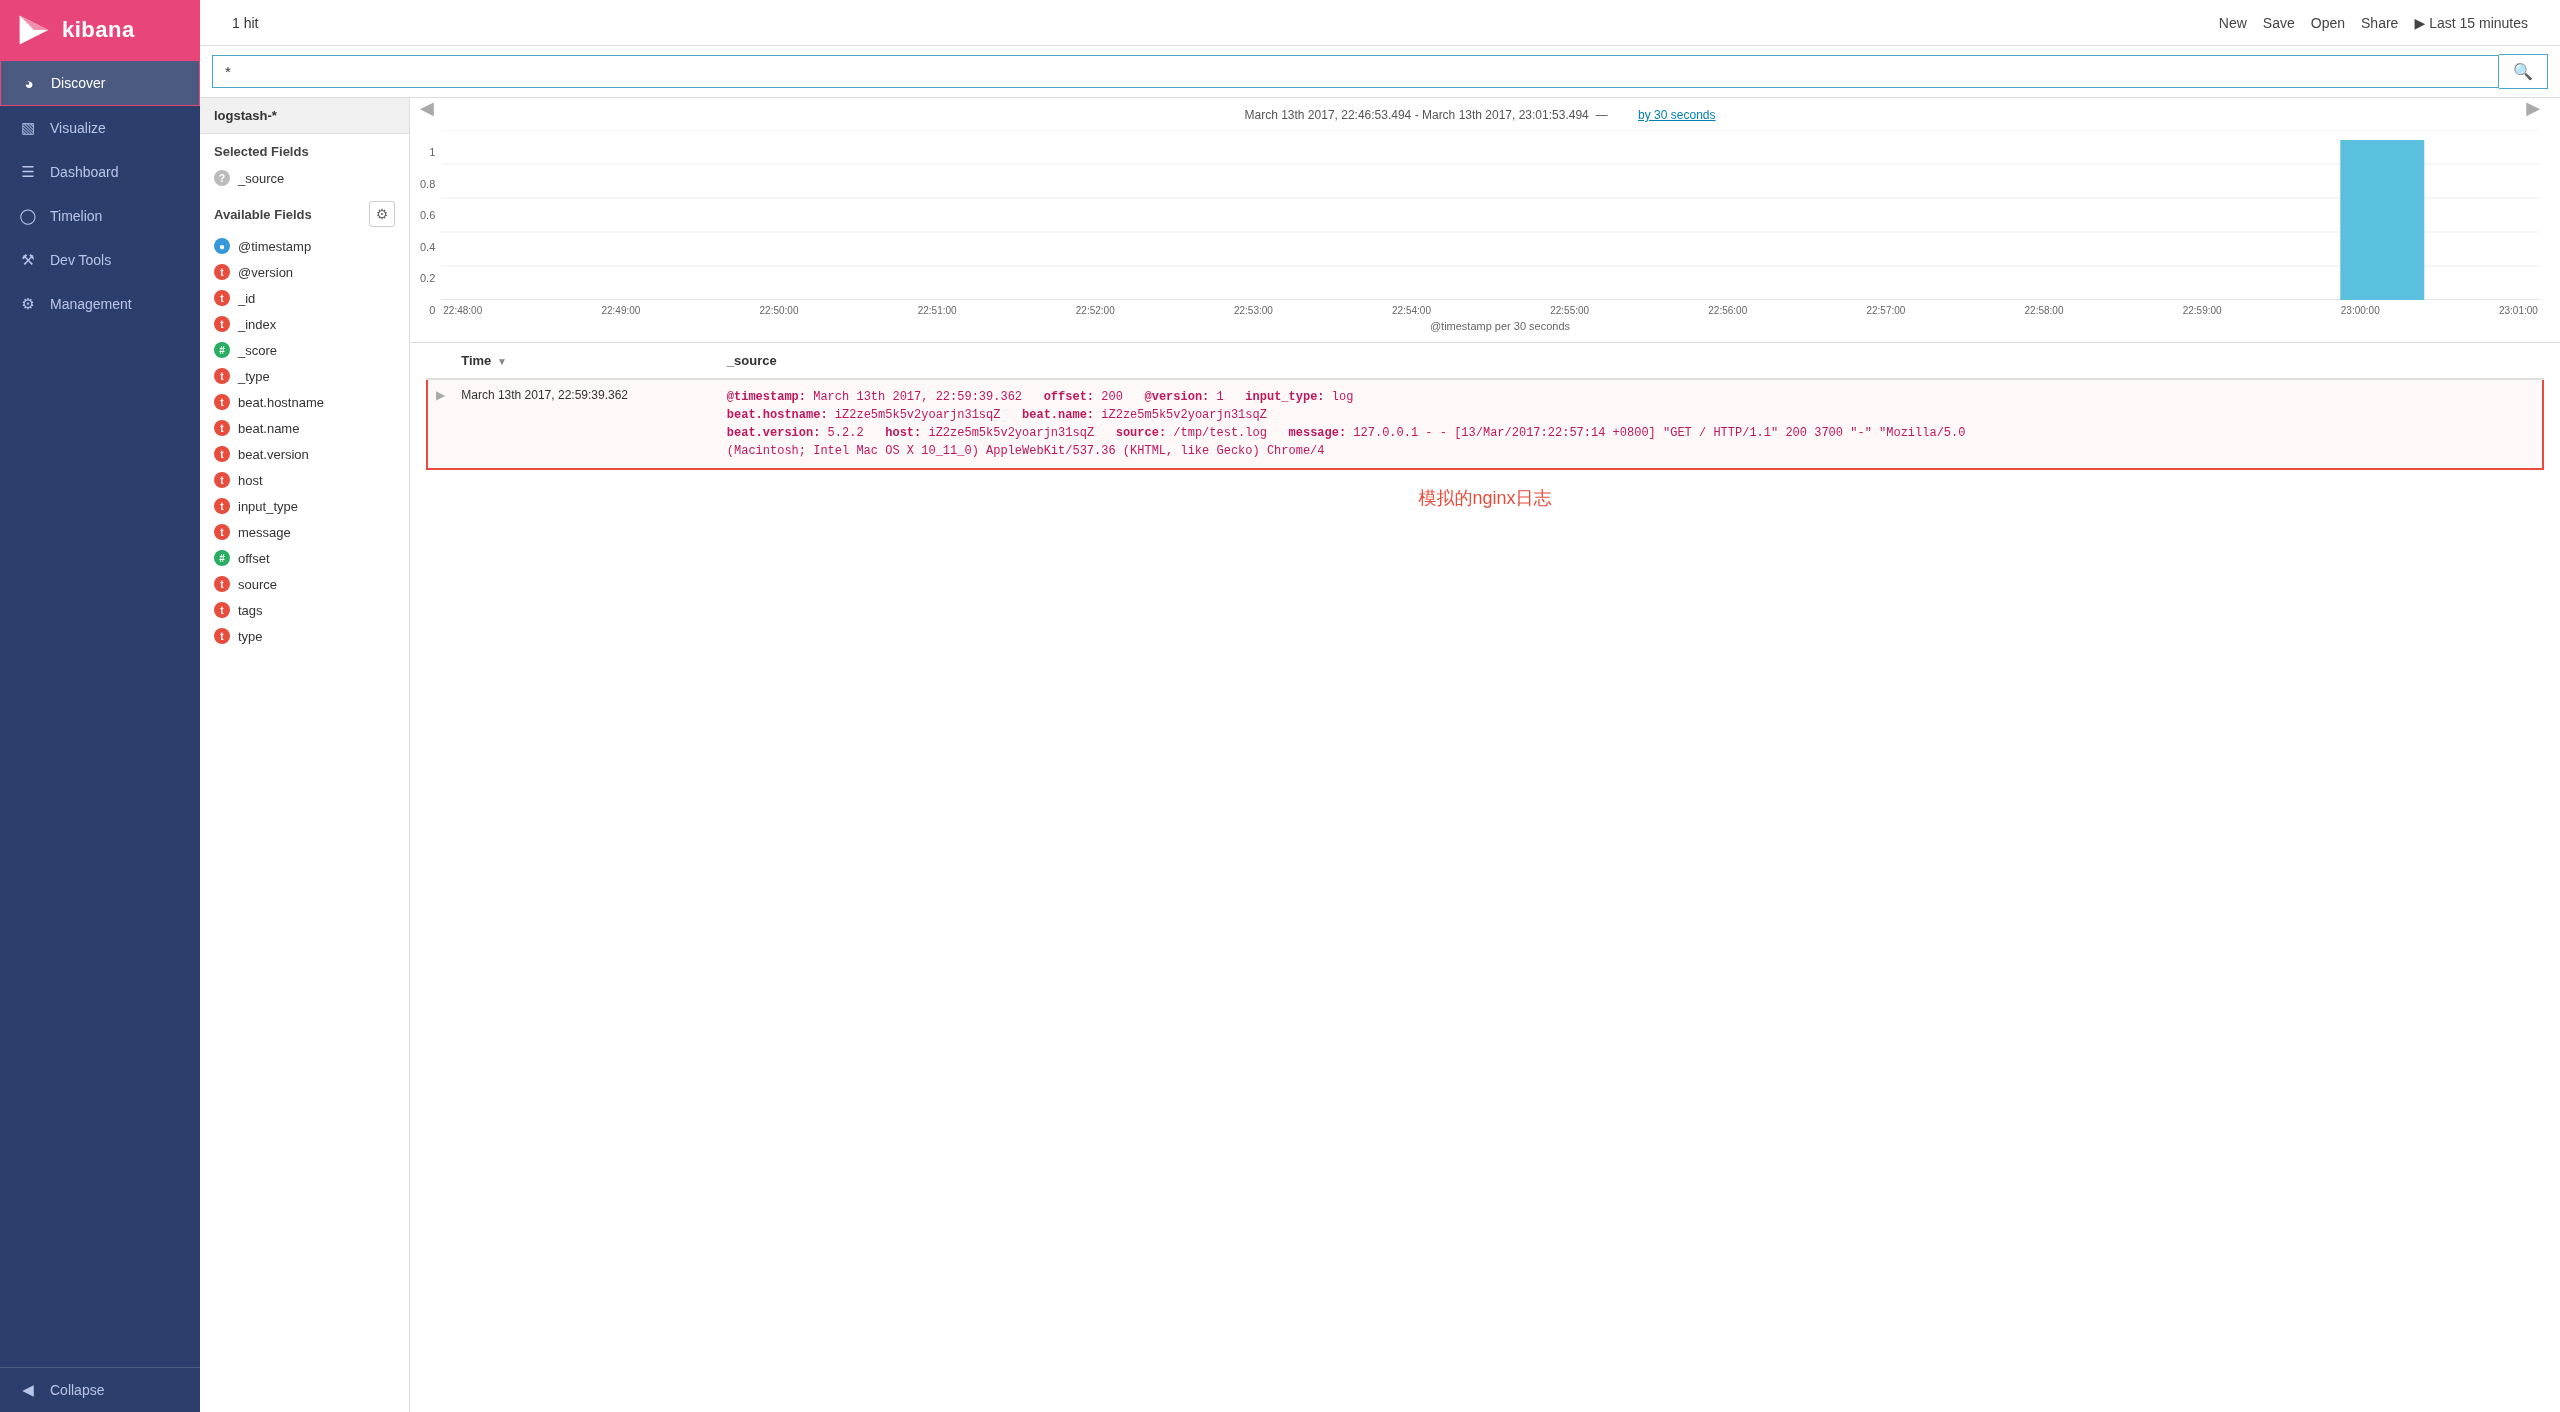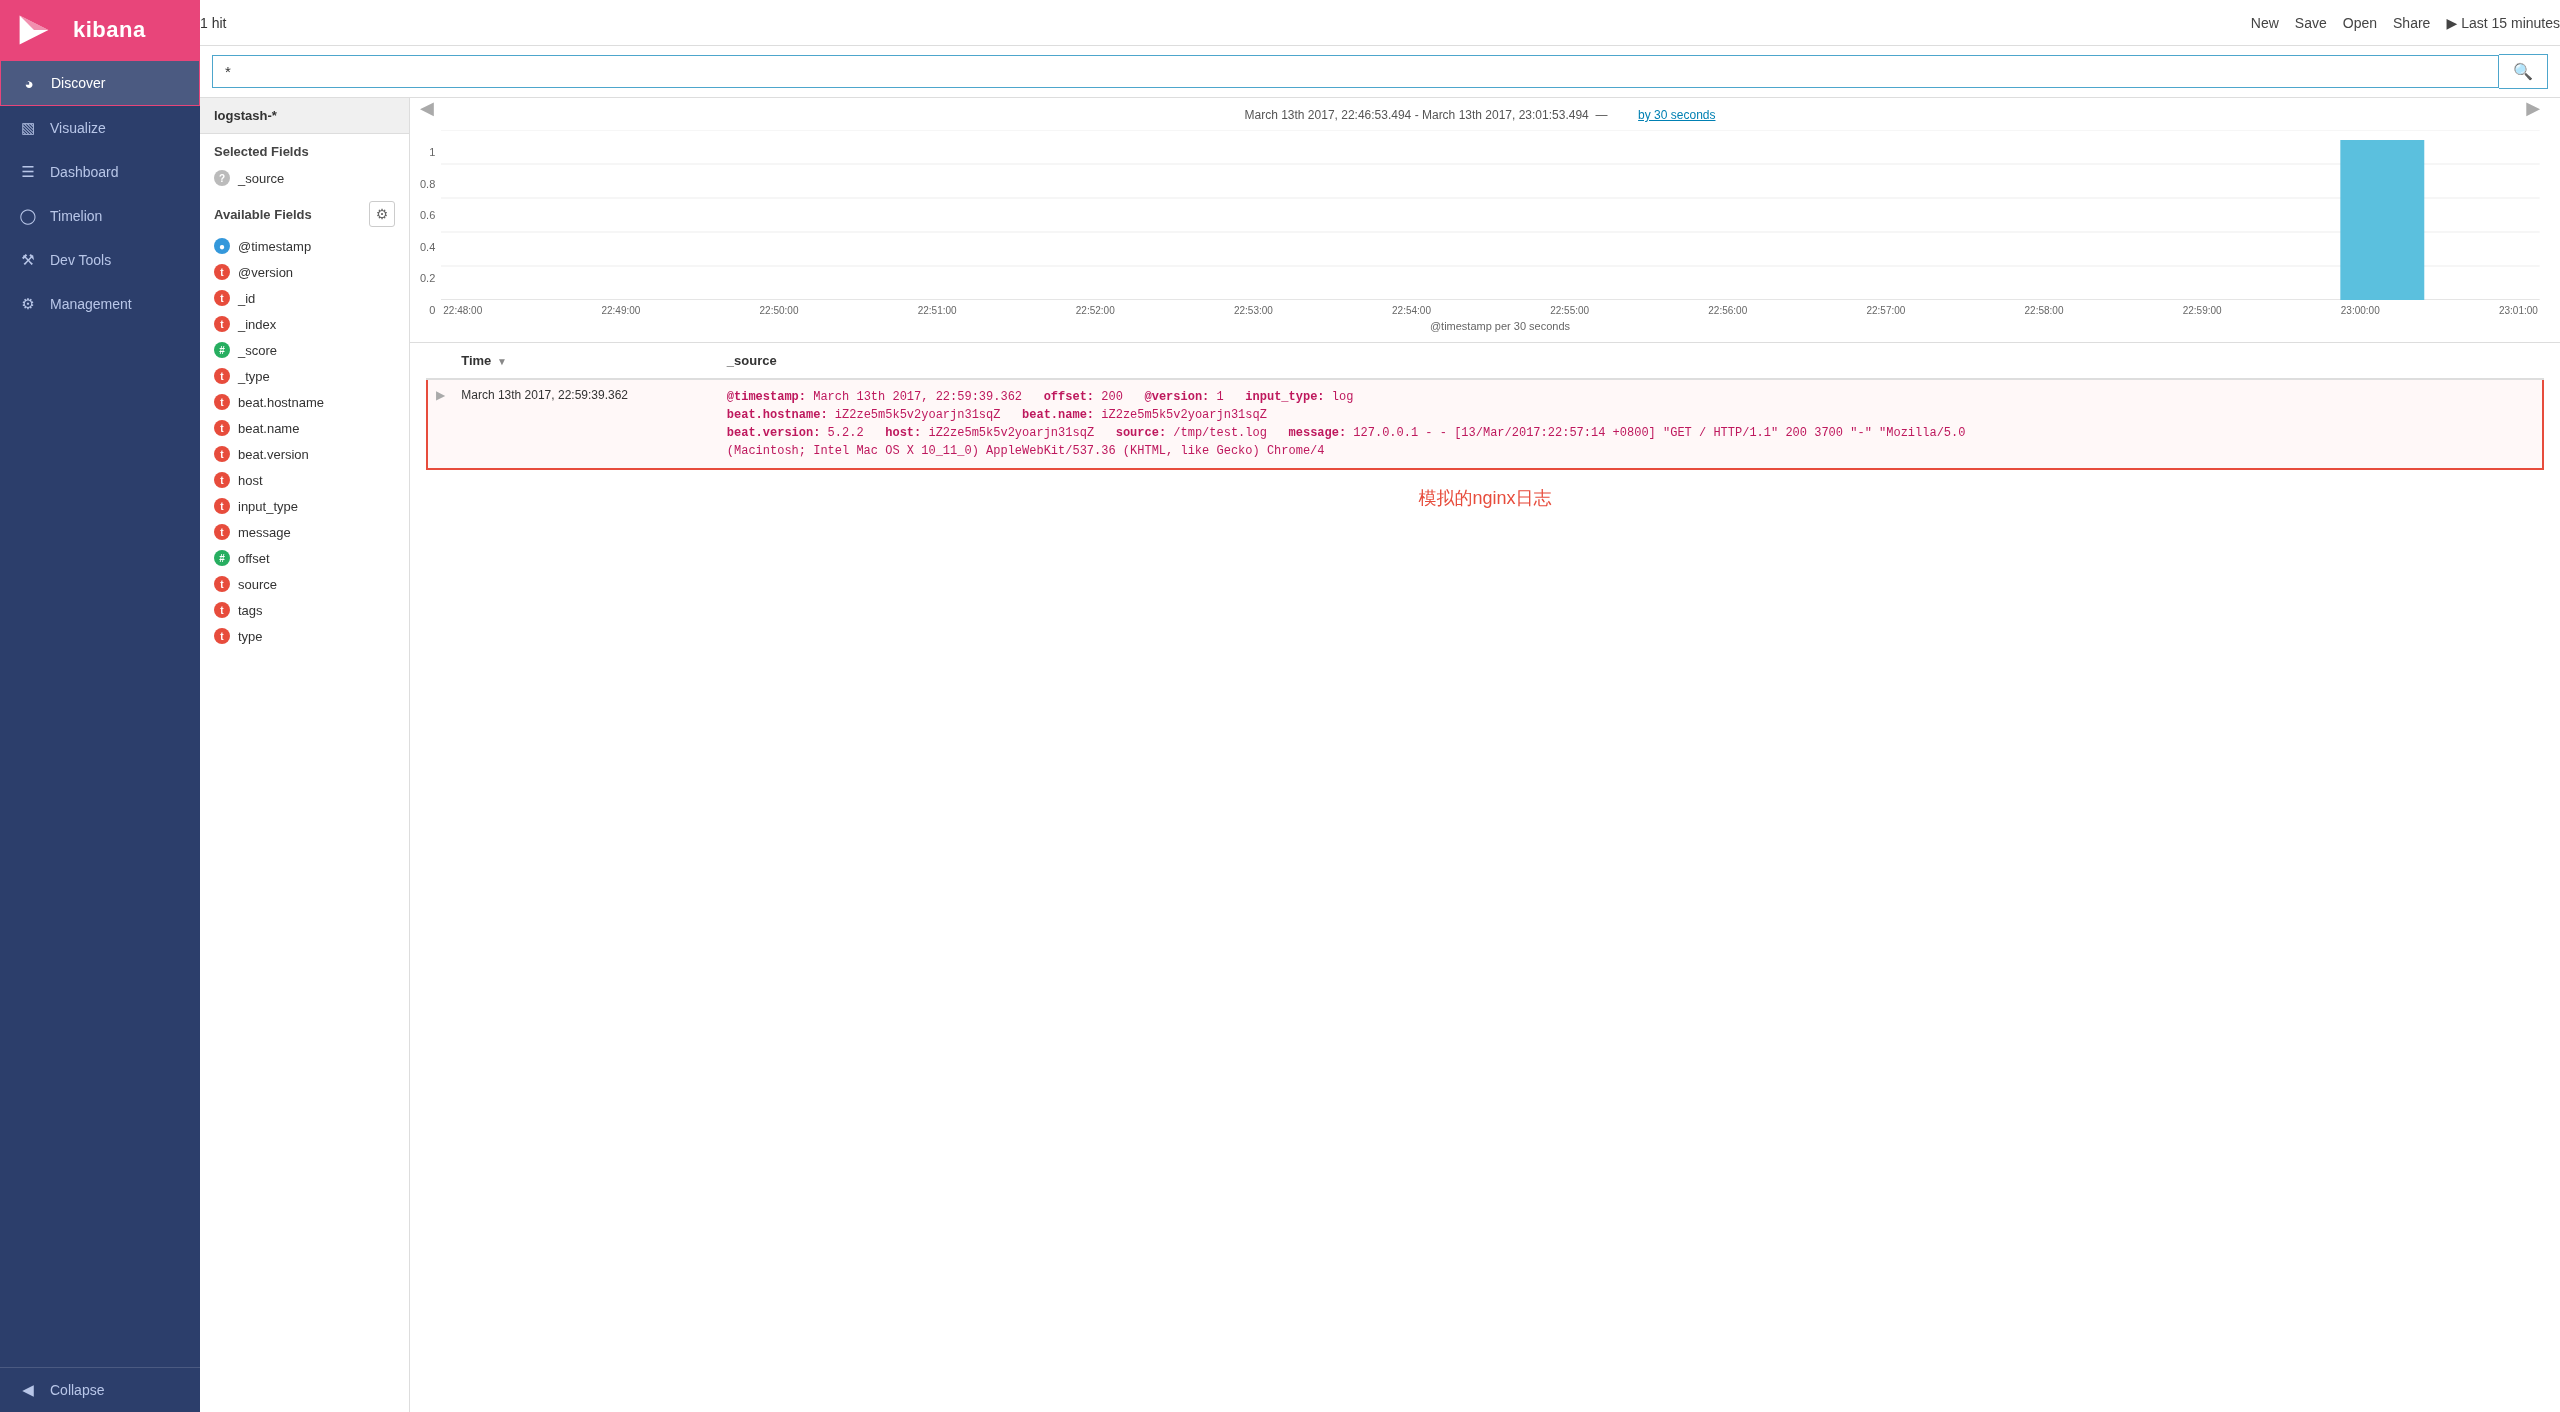--- a/index.html
+++ b/index.html
@@ -25,21 +25,20 @@
       width: 36px;
       height: 36px;
       margin-right: 10px;
       flex-shrink: 0;
     }
     .logo-text {
       font-size: 22px;
       font-weight: 700;
       color: white;
       letter-spacing: 0.5px;
-      margin-left: 11px;
     }
     .nav-item {
       display: flex;
       align-items: center;
       padding: 12px 18px;
       cursor: pointer;
       color: #b8c6e8;
       font-size: 14px;
       transition: background 0.15s;
     }
@@ -78,21 +77,21 @@
       overflow: hidden;
     }
 
     
     .topbar {
       height: 46px;
       background: white;
       display: flex;
       align-items: center;
       justify-content: space-between;
-      padding: 0 0;
+      padding: 0 32px;
       border-bottom: 1px solid #ddd;
       flex-shrink: 0;
     }
     .topbar-left {
       font-size: 14px;
       color: #333;
       font-weight: 500;
     }
     .topbar-actions {
       display: flex;

